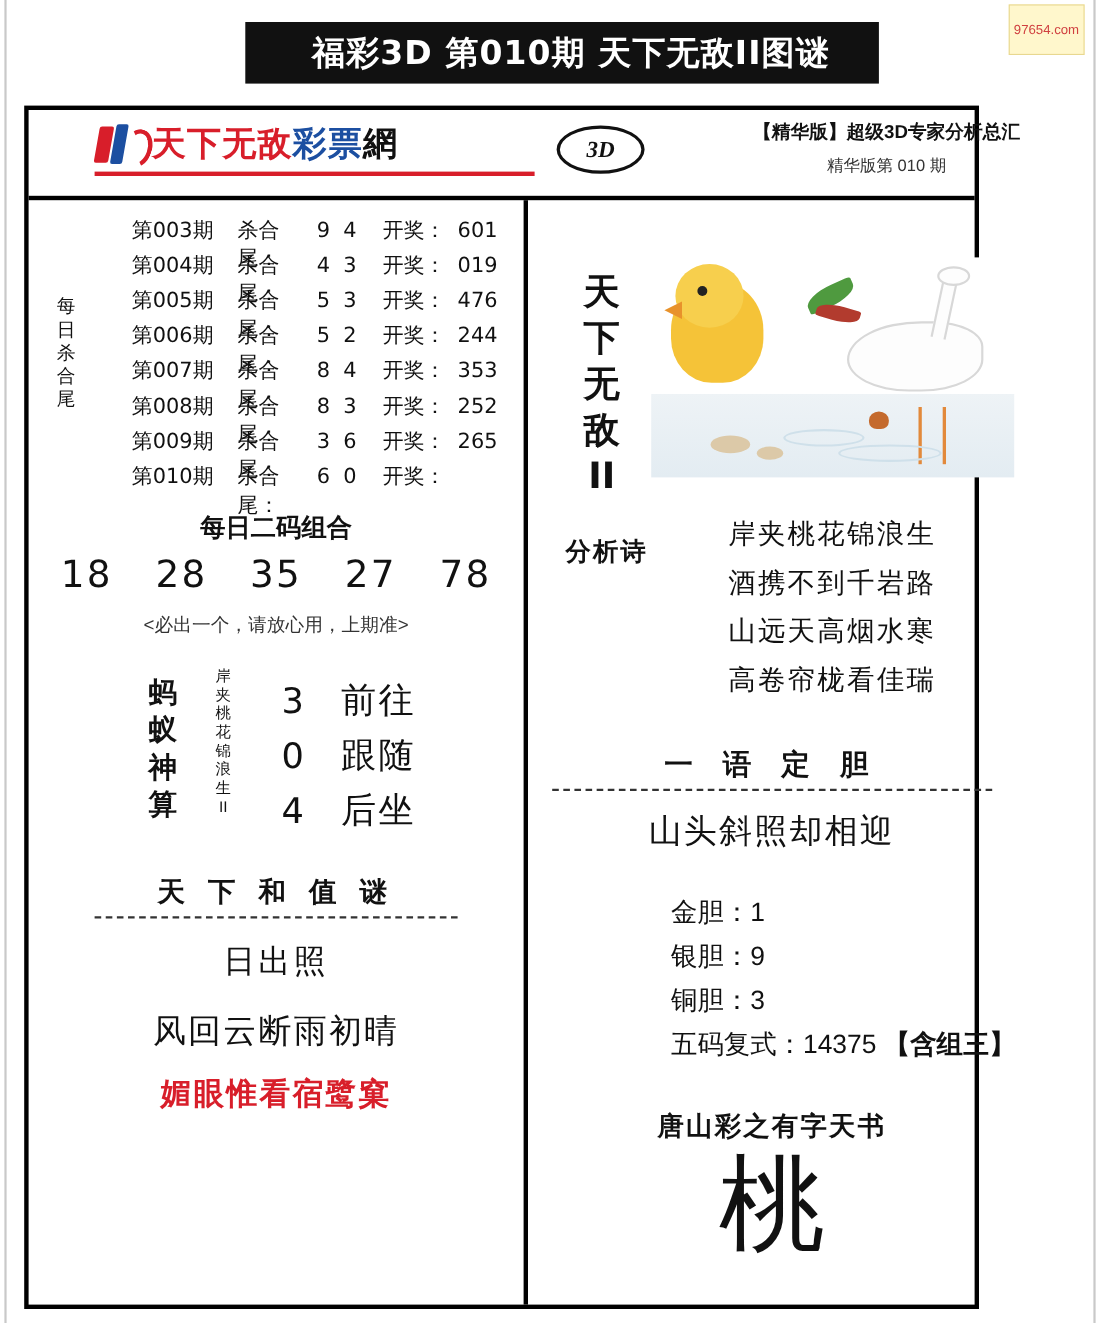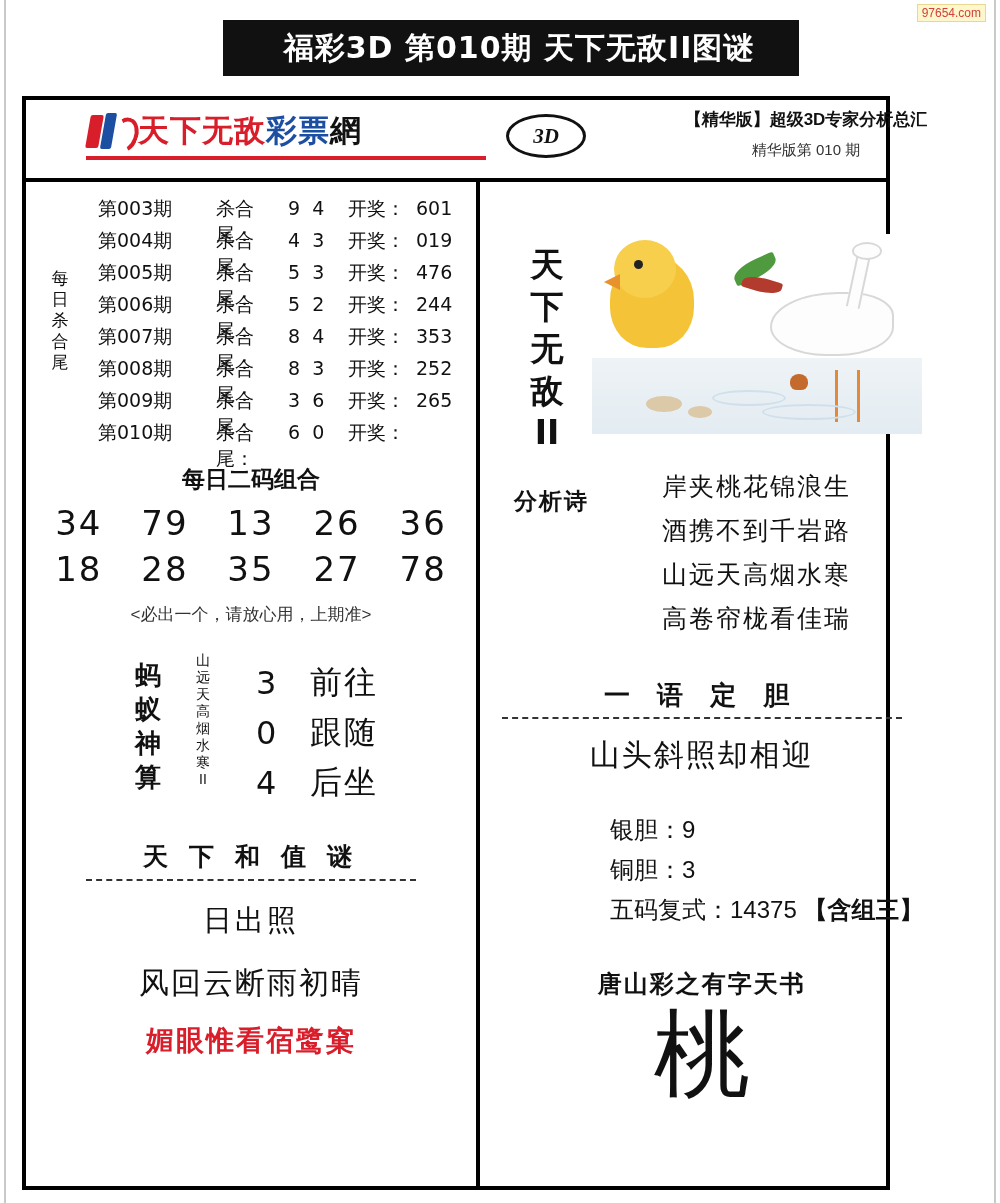--- a/index.html
+++ b/index.html
@@ -32,21 +32,21 @@
   .edge-rule-left { left: 4px; }
   .edge-rule-right { right: 4px; }
 
   .watermark {
     position: absolute;
     top: 4px;
     right: 14px;
     background: #fff7cc;
     color: #d04040;
     font-size: 12px;
-    padding: 1px 4px;
+    padding: 15px 4px;
     border: 1px solid #e8d890;
     letter-spacing: 0px;
     z-index: 30;
   }
 
   .title-bar {
     position: absolute;
     left: 223px;
     top: 20px;
     width: 560px;
@@ -210,21 +210,21 @@
     text-align: center;
   }
   .hrow {
     display: flex;
     align-items: baseline;
     font-size: 19px;
     color: #111;
     height: 32px;
     font-family: "DejaVu Sans", sans-serif;
   }
-  .hrow .issue { width: 118px; }
+  .hrow .issue { width: 118px; text-align: center; }
   .hrow .killlabel { width: 72px; }
   .hrow .killnums { width: 60px; letter-spacing: 3px; }
   .hrow .drawlabel { width: 68px; }
   .hrow .drawnums { width: 60px; }
 
   .sub-title {
     text-align: center;
     font-size: 23px;
     font-weight: bold;
     margin-top: 12px;
@@ -643,40 +643,33 @@
             <span class="killnums">6 0</span>
             <span class="drawlabel">开奖：</span>
             <span class="drawnums"></span>
           </div>
         </div>
 
         <div class="sub-title">每日二码组合</div>
 
         <div class="pairs">
           <div class="row">
-            <span class="n">34</span>
-            <span class="n">79</span>
-            <span class="n">13</span>
-            <span class="n">26</span>
-            <span class="n">36</span>
-          </div>
-          <div class="row">
             <span class="n">18</span>
             <span class="n">28</span>
             <span class="n">35</span>
             <span class="n">27</span>
             <span class="n">78</span>
           </div>
         </div>
 
         <div class="note">&lt;必出一个，请放心用，上期准&gt;</div>
 
         <div class="ant-block">
           <div class="ant-vlabel">蚂蚁神算</div>
-          <div class="ant-vsmall">山远天高烟水寒 II</div>
+          <div class="ant-vsmall">岸夹桃花锦浪生 II</div>
           <div class="ant-rows">
             <div class="ant-row">
               <span class="num">3</span>
               <span class="word">前往</span>
             </div>
             <div class="ant-row">
               <span class="num">0</span>
               <span class="word">跟随</span>
             </div>
             <div class="ant-row">
@@ -726,20 +719,23 @@
             <div>高卷帘栊看佳瑞</div>
           </div>
         </div>
 
         <div class="ding-title">一 语 定 胆</div>
         <div class="ding-dash"></div>
         <div class="ding-line">山头斜照却相迎</div>
 
         <div class="dan-list">
           <div class="row">
+            <span>金胆：</span><span>1</span>
+          </div>
+          <div class="row">
             <span>银胆：</span><span>9</span>
           </div>
           <div class="row">
             <span>铜胆：</span><span>3</span>
           </div>
           <div class="row fushi">
             <span>五码复式：</span><span>14375</span>
             <span class="zu3">【含组三】</span>
           </div>
         </div>

